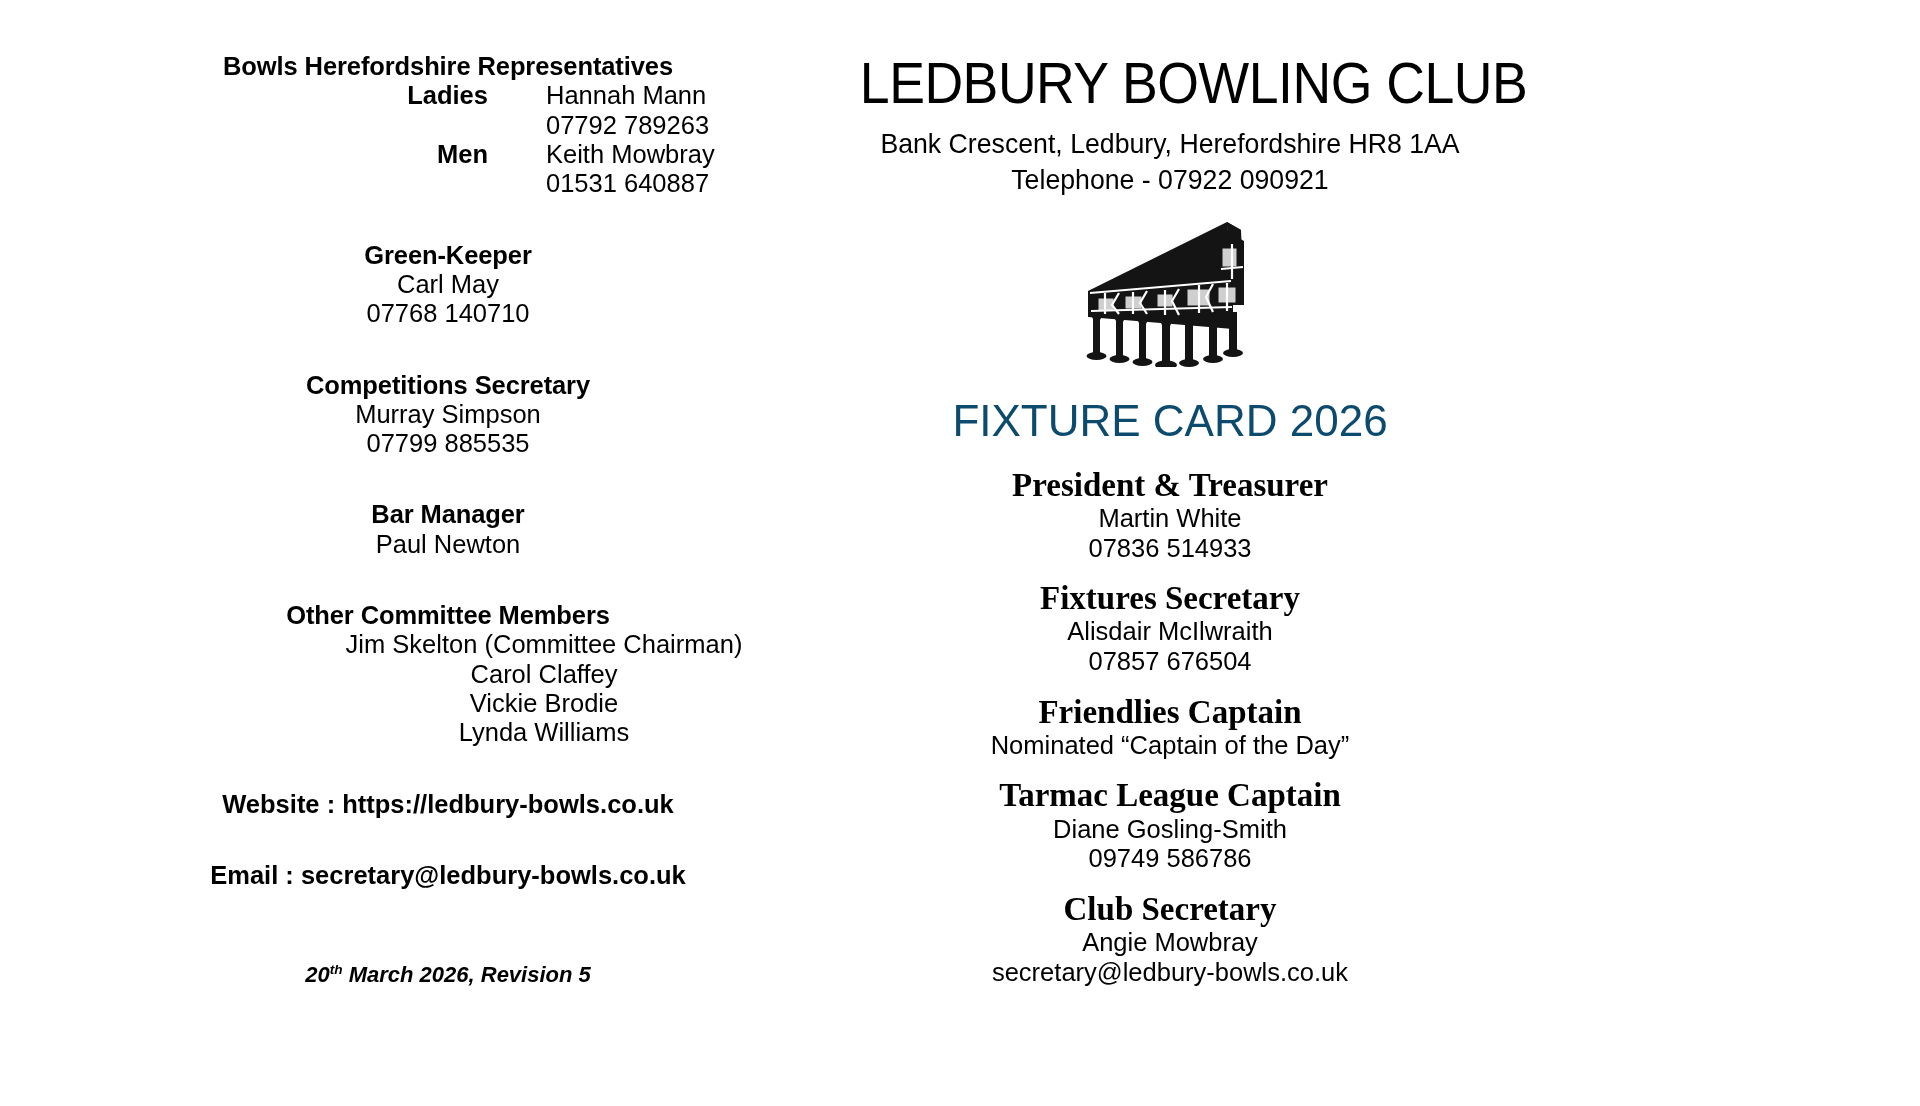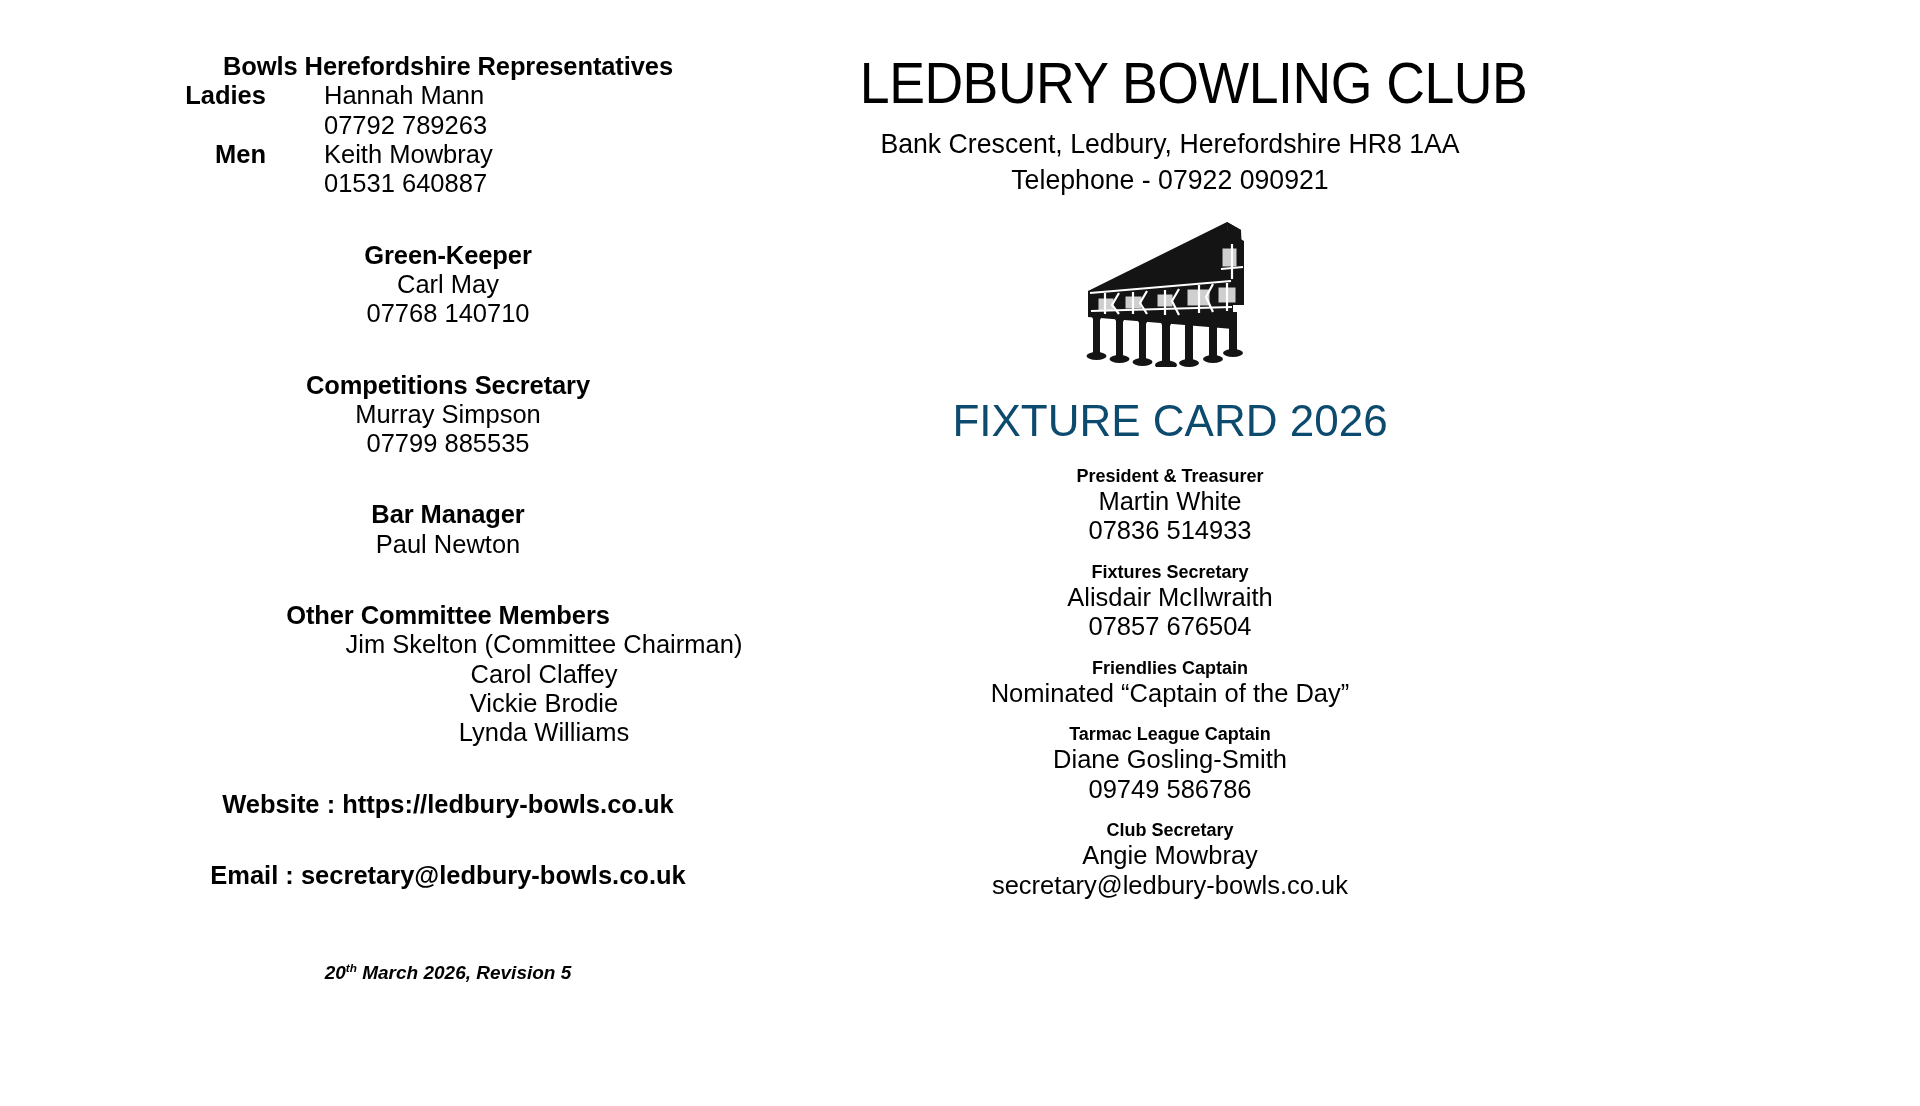--- a/index.html
+++ b/index.html
@@ -44,21 +44,21 @@
   .plain-line {
     font-weight: normal;
     font-size: 25.5px;
     line-height: 1.15;
     white-space: nowrap;
   }
 
   
   .rep-row {
     display: flex;
-    justify-content: flex-start;
+    justify-content: flex-end;
     align-items: baseline;
     font-size: 25.5px;
     line-height: 1.15;
     white-space: nowrap;
   }
   .rep-role {
     font-weight: bold;
     width: 148px;
     text-align: right;
     padding-right: 0px;
@@ -88,21 +88,21 @@
   .contact-line {
     font-weight: bold;
     font-size: 25.5px;
     line-height: 1.15;
     white-space: nowrap;
   }
 
   .revision-line {
     font-weight: bold;
     font-style: italic;
-    font-size: 19px;
+    font-size: 22px;
     line-height: 1.15;
     white-space: nowrap;
   }
   .revision-line sup {
     font-size: 0.62em;
     vertical-align: super;
     line-height: 0;
   }
 
   
@@ -146,23 +146,24 @@
   .fixture-card-title {
     font-size: 44px;
     line-height: 1.1;
     color: #1F4E79;
     white-space: nowrap;
     margin-top: 30px;
   }
 
   .officer-role {
     font-weight: bold;
-    font-size: 18px;
+    font-size: 33px;
     line-height: 1.16;
     white-space: nowrap;
+    font-family: Liberation Serif, serif;
   }
   .officer-detail {
     font-weight: normal;
     font-size: 25.5px;
     line-height: 1.16;
     white-space: nowrap;
   }
   .officer-block { margin-top: 16px; }
   .officer-block.first { margin-top: 20px; }
 </style>

